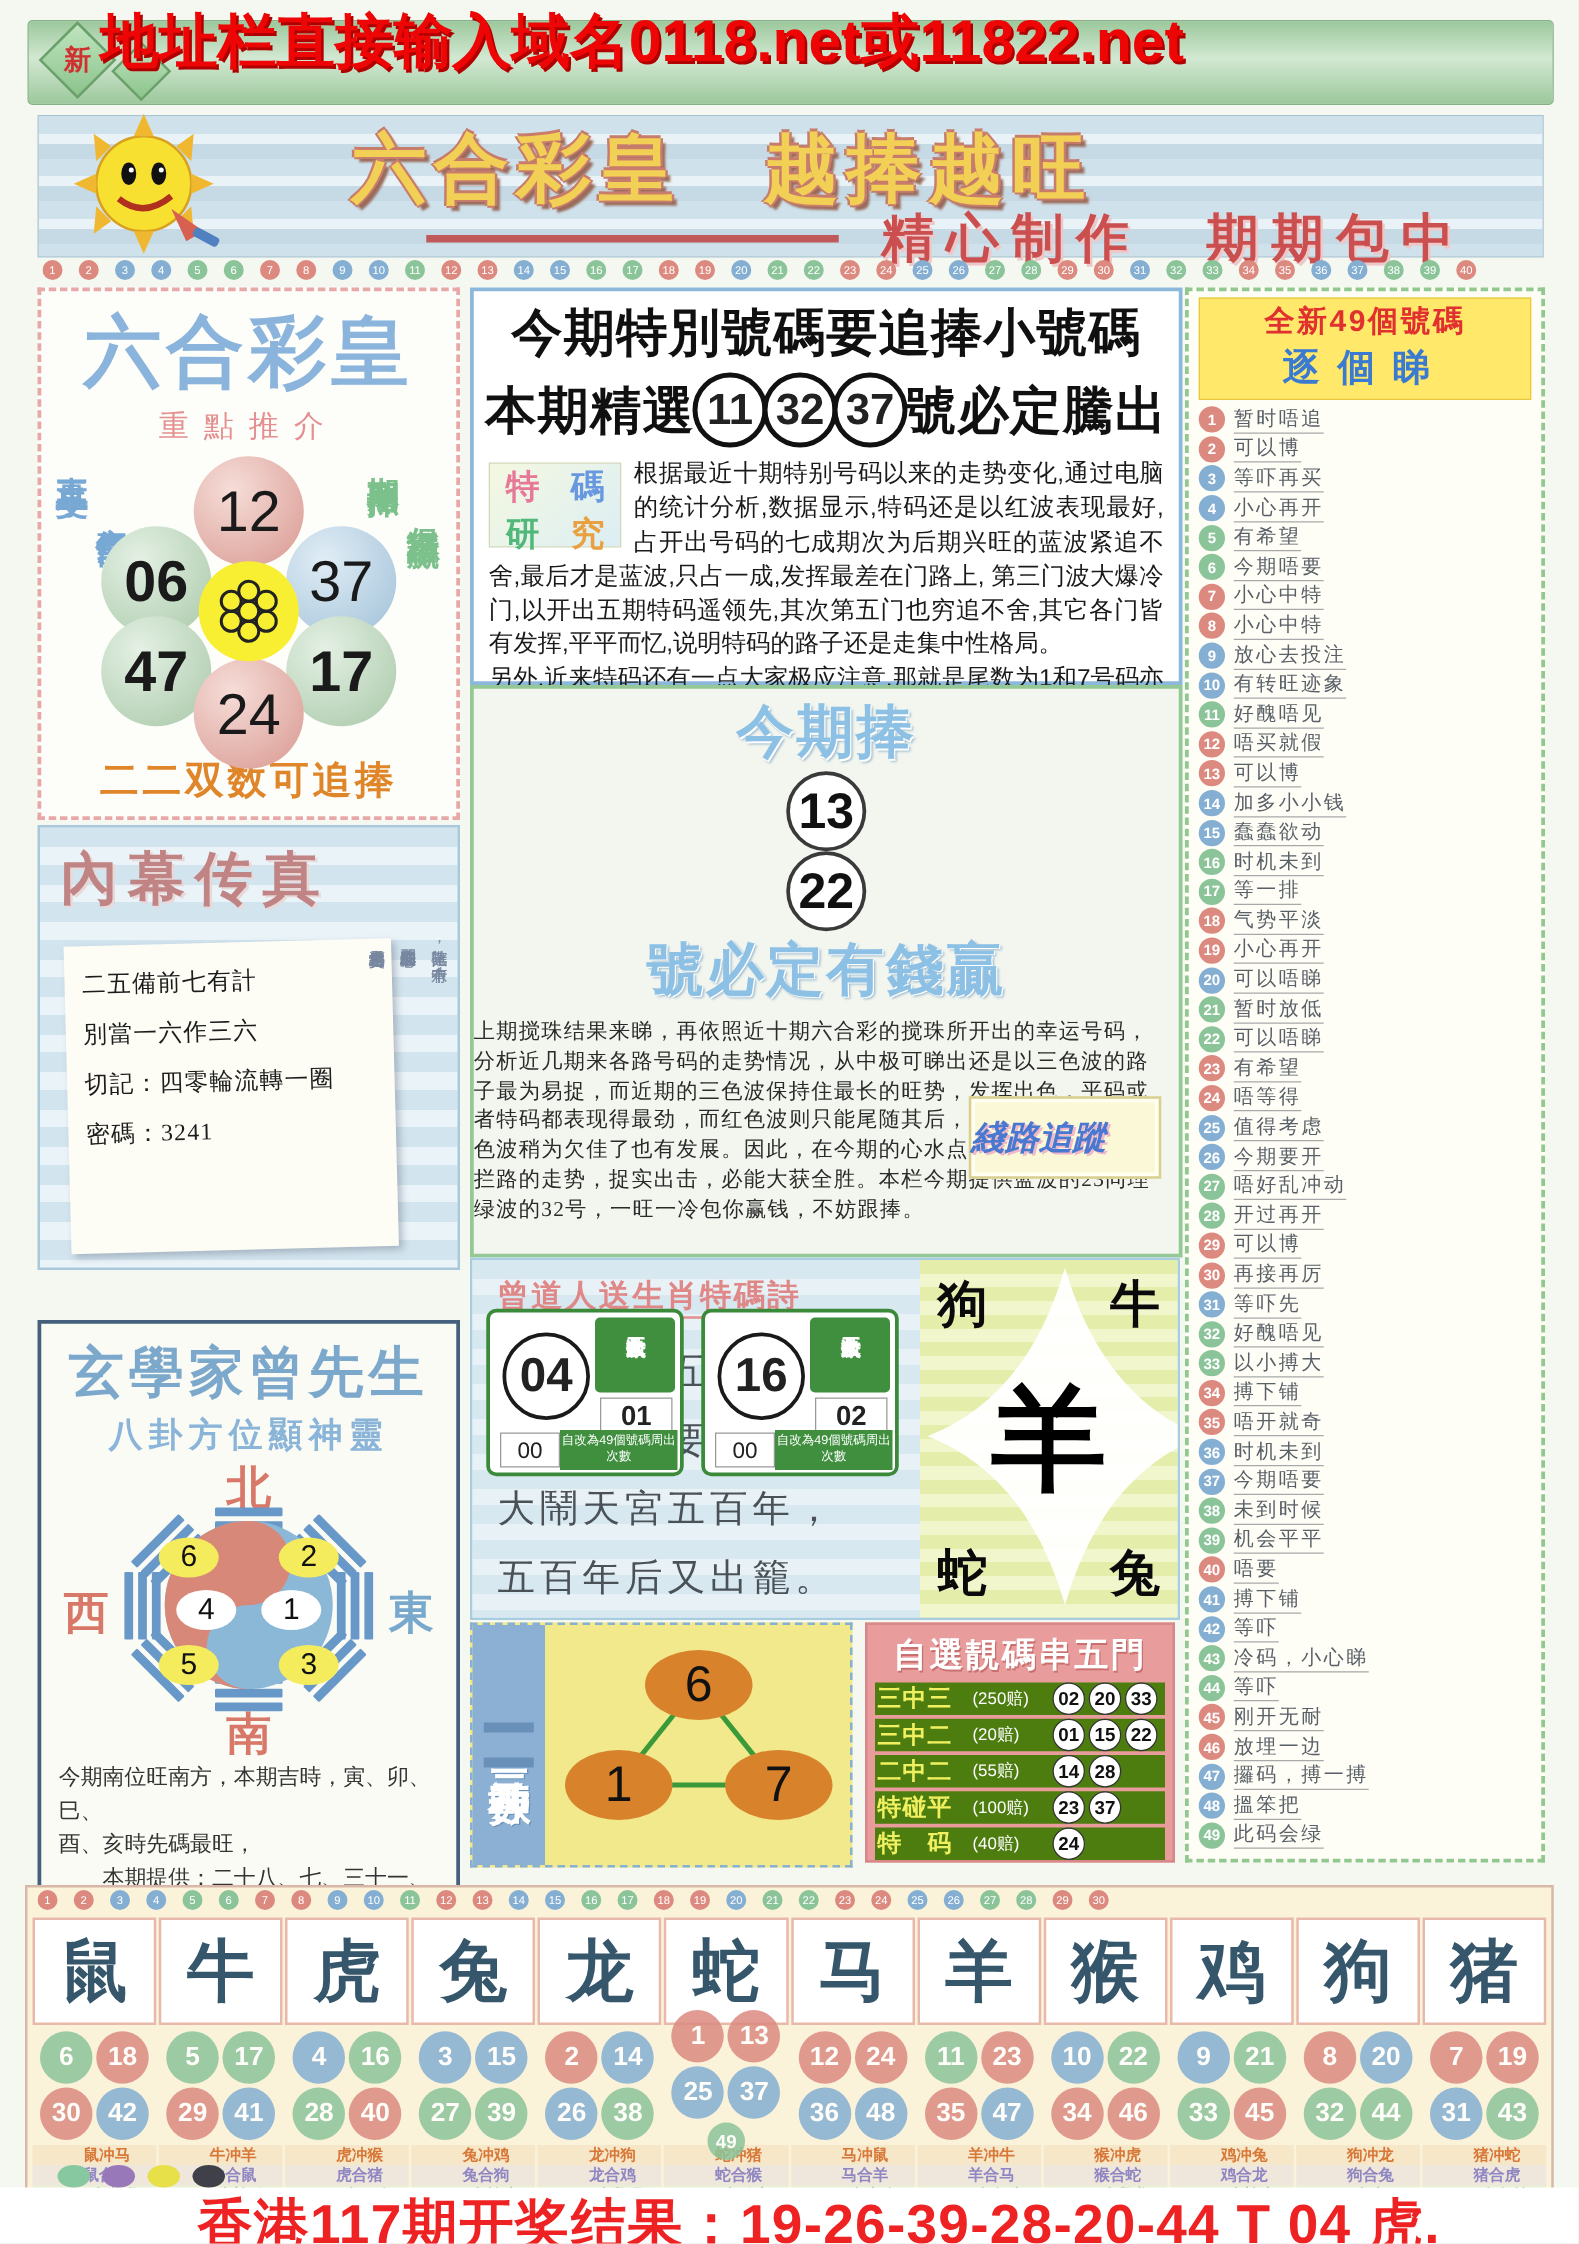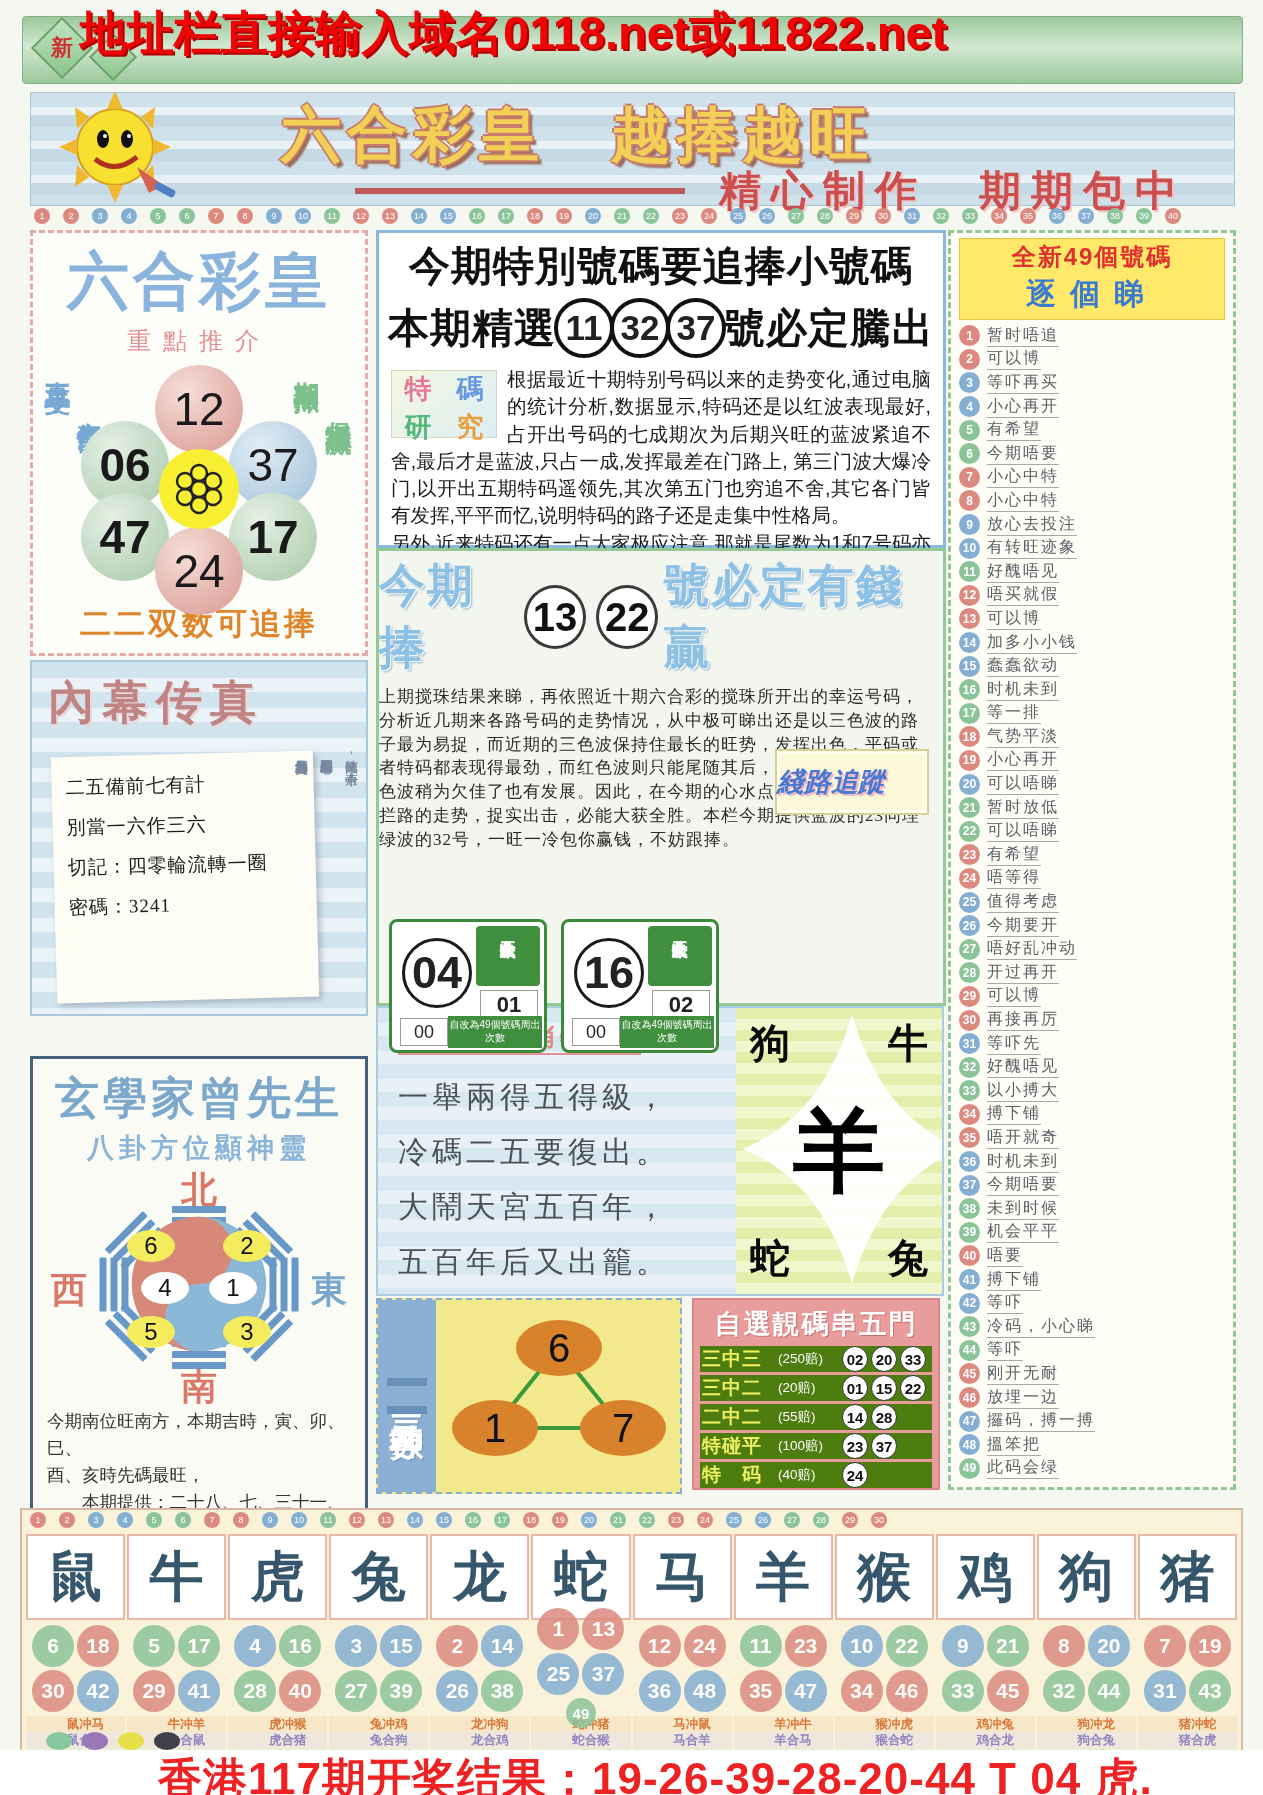--- a/index.html
+++ b/index.html
@@ -14,21 +14,21 @@
   .nb1{left:40px;top:26px}.nb2{left:96px;top:40px;width:30px;height:30px;}
   .top-headline{position:absolute;left:80px;top:2px;font-size:47px;font-weight:900;color:#ee0606;
     white-space:nowrap;letter-spacing:0px;text-shadow:2px 2px 0 #b00000;}
   
   .masthead{position:absolute;left:30px;top:92px;width:1203px;height:112px;border:1px solid #a8c4d4;
     background:repeating-linear-gradient(180deg,#cfe2ec 0 14px,#e9f3f7 14px 22px,#c6dae6 22px 34px);}
   .sun{position:absolute;left:14px;top:-4px;}
   .mast-title{position:absolute;left:250px;top:2px;font-size:60px;font-weight:900;color:#f2cf55;
     letter-spacing:6px;white-space:nowrap;
     text-shadow:-2px 0 #c87c6c,2px 0 #c87c6c,0 -2px #c87c6c,0 2px #c87c6c,4px 4px 2px #9a6a5a;}
-  .mast-sub-row{position:absolute;left:324px;top:70px;display:flex;align-items:center;}
+  .mast-sub-row{position:absolute;left:310px;top:70px;display:flex;align-items:center;}
   .dash-line{width:330px;height:6px;background:#c05a5a;margin-right:34px;}
   .mast-sub{font-size:42px;font-weight:900;color:#cc4f4f;letter-spacing:10px;white-space:nowrap;
     text-shadow:2px 2px 0 #eec8c8;}
   
   .deco-row{position:absolute;display:flex;gap:13px;overflow:hidden;}
   .deco-row .dc{width:16px;height:16px;border-radius:50%;flex:0 0 auto;color:#fff;font-size:9px;
     display:flex;align-items:center;justify-content:center;}
   #deco-top{left:34px;top:208px;width:1200px;height:17px;}
   
   .vtxt{writing-mode:vertical-rl;}
@@ -77,35 +77,35 @@
   .h1line{text-align:center;font-size:41px;font-weight:900;color:#101010;letter-spacing:1px;margin-top:6px;
     font-family:"Liberation Serif",serif;white-space:nowrap;}
   .h1line2{display:flex;align-items:center;justify-content:center;margin-top:4px;}
   .hnum{display:inline-flex;width:52px;height:52px;border:4px solid #111;border-radius:50%;margin:0 -2px;
     align-items:center;justify-content:center;font-size:35px;font-weight:900;background:#fff;}
   .boxA-body{padding:8px 12px 0 12px;font-size:19.5px;line-height:1.4;color:#1a1a1a;text-align:justify;}
   .badge4{float:left;width:104px;height:66px;margin:4px 10px 2px 0;background:linear-gradient(135deg,#f4f8e0,#dceef4);
     border:1px solid #d0d8b8;display:grid;grid-template-columns:1fr 1fr;align-items:center;justify-items:center;
     font-size:27px;font-weight:900;}
   .boxB{position:absolute;left:376px;top:548px;width:564px;height:452px;border:3px solid #94c894;background:#f3f6ef;}
-  .boxB-header{display:flex;align-items:center;justify-content:center;margin-top:4px;}
+  .boxB-header{display:flex;align-items:center;justify-content:center;margin-top:4px;flex-direction:column;}
   .bighead{font-size:46px;font-weight:900;color:#8cc0e4;letter-spacing:2px;text-shadow:1px 1px 0 #fff,2px 2px 2px #9ab8cc;}
   .hnum2{display:inline-flex;width:58px;height:58px;border:3px solid #3a3a3a;border-radius:50%;margin:0 5px;
     align-items:center;justify-content:center;font-size:40px;font-weight:900;background:#fff;color:#111;}
   .boxB-content{position:relative;height:378px;margin-top:2px;}
   .vtext{position:absolute;right:8px;top:4px;height:244px;font-size:17px;line-height:1.4;color:#2a2a2a;
     letter-spacing:1px;font-family:"Liberation Serif",serif;}
   .badge-track{position:absolute;right:14px;top:68px;width:150px;height:62px;background:#fbf8d8;
     border:2px solid #d8d090;box-shadow:0 0 0 3px #fffef0 inset;display:flex;align-items:center;
     justify-content:flex-start;z-index:5;}
   .badge-track span{font-size:27px;font-weight:900;font-style:italic;color:#4878d0;text-shadow:2px 2px 0 #f0b8c8;}
   .stat-row{position:absolute;left:10px;bottom:6px;display:flex;gap:14px;z-index:6;}
   .stat-box{position:relative;width:152px;height:128px;border:3px solid #3a8a3a;border-radius:8px;background:#fff;}
   .stat-circle{position:absolute;left:10px;top:16px;width:64px;height:64px;border:3px solid #1a1a1a;
-    border-radius:50%;display:flex;align-items:center;justify-content:center;font-size:45px;font-weight:bold;}
+    border-radius:50%;display:flex;align-items:center;justify-content:center;font-size:38px;font-weight:bold;}
   .stat-tab{position:absolute;right:4px;top:4px;width:64px;height:60px;background:#3f8f3f;border-radius:4px;
     color:#fff;display:flex;align-items:center;justify-content:center;}
   .stat-tab .vtxt{height:54px;font-size:16px;font-weight:bold;line-height:1.6;}
   .stat-val{position:absolute;right:6px;top:68px;width:56px;height:28px;background:#fff;border:1px solid #999;
     display:flex;align-items:center;justify-content:center;font-size:22px;font-weight:bold;}
   .stat-count{position:absolute;left:8px;bottom:4px;width:46px;height:26px;background:#fff;border:1px solid #999;
     display:flex;align-items:center;justify-content:center;font-size:18px;}
   .stat-note{position:absolute;right:2px;bottom:2px;width:94px;height:30px;background:#3f8f3f;color:#fff;
     font-size:10px;line-height:1.3;text-align:center;padding-top:2px;}
   .boxC{position:absolute;left:376px;top:1006px;width:564px;height:286px;border:2px solid #a8cce0;display:flex;background:#eef4f6;}

